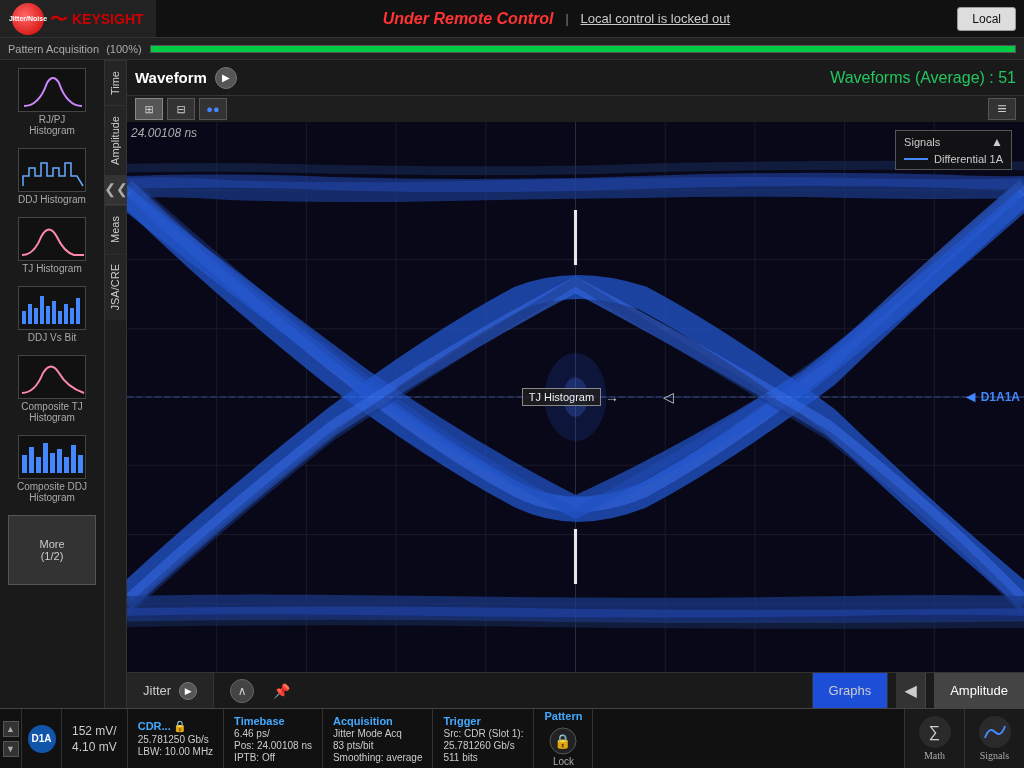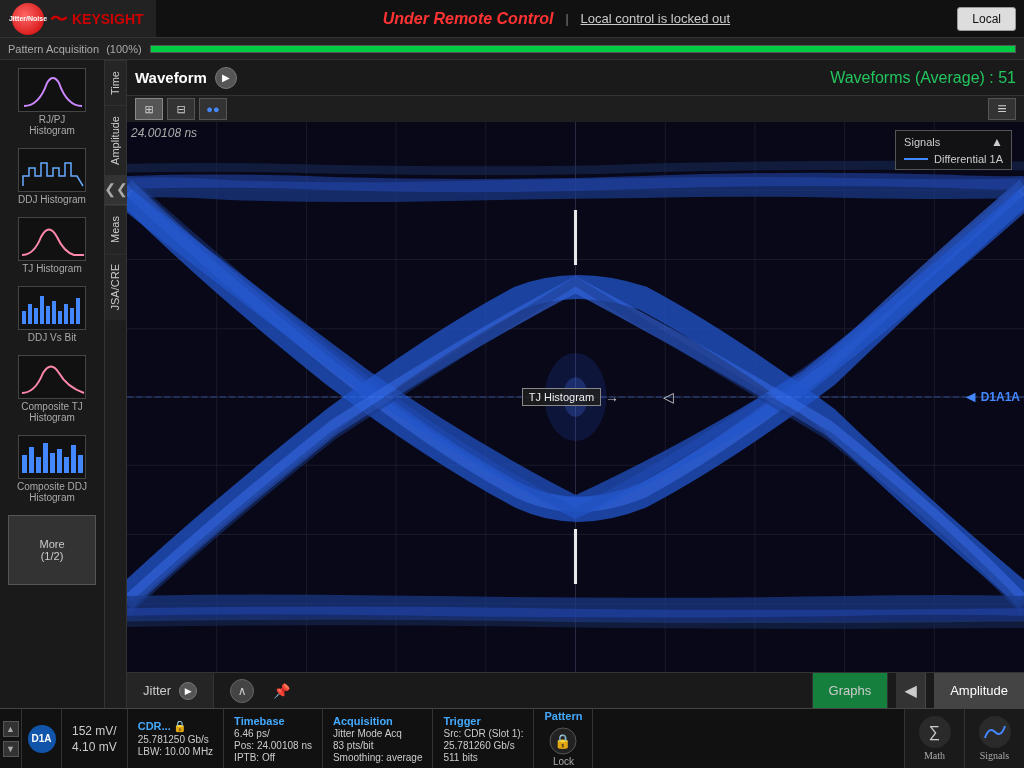--- a/index.html
+++ b/index.html
@@ -166,21 +166,21 @@
       display: flex; align-items: center; justify-content: center;
       cursor: pointer; color: #ccc; font-size: 12px; border-radius: 50%;
     }
     .pin-btn {
       width: 24px; height: 24px; display: flex; align-items: center;
       justify-content: center; color: #aaa; font-size: 14px; cursor: pointer;
     }
     .spacer { flex: 1; }
     .graphs-btn {
       padding: 0 16px; height: 100%; display: flex; align-items: center;
-      background: #15803d; border-left: 1px solid #333; border-right: 1px solid #333;
+      background: #1d4ed8; border-left: 1px solid #333; border-right: 1px solid #333;
       font-size: 13px; color: #ccc; cursor: pointer;
     }
     .amplitude-btn {
       padding: 0 16px; height: 100%; display: flex; align-items: center;
       background: #444; font-size: 13px; color: #fff; cursor: pointer;
     }
     .arrow-left-btn {
       width: 30px; height: 100%; display: flex; align-items: center;
       justify-content: center; background: #333; border-right: 1px solid #444;
       cursor: pointer; color: #ccc;

